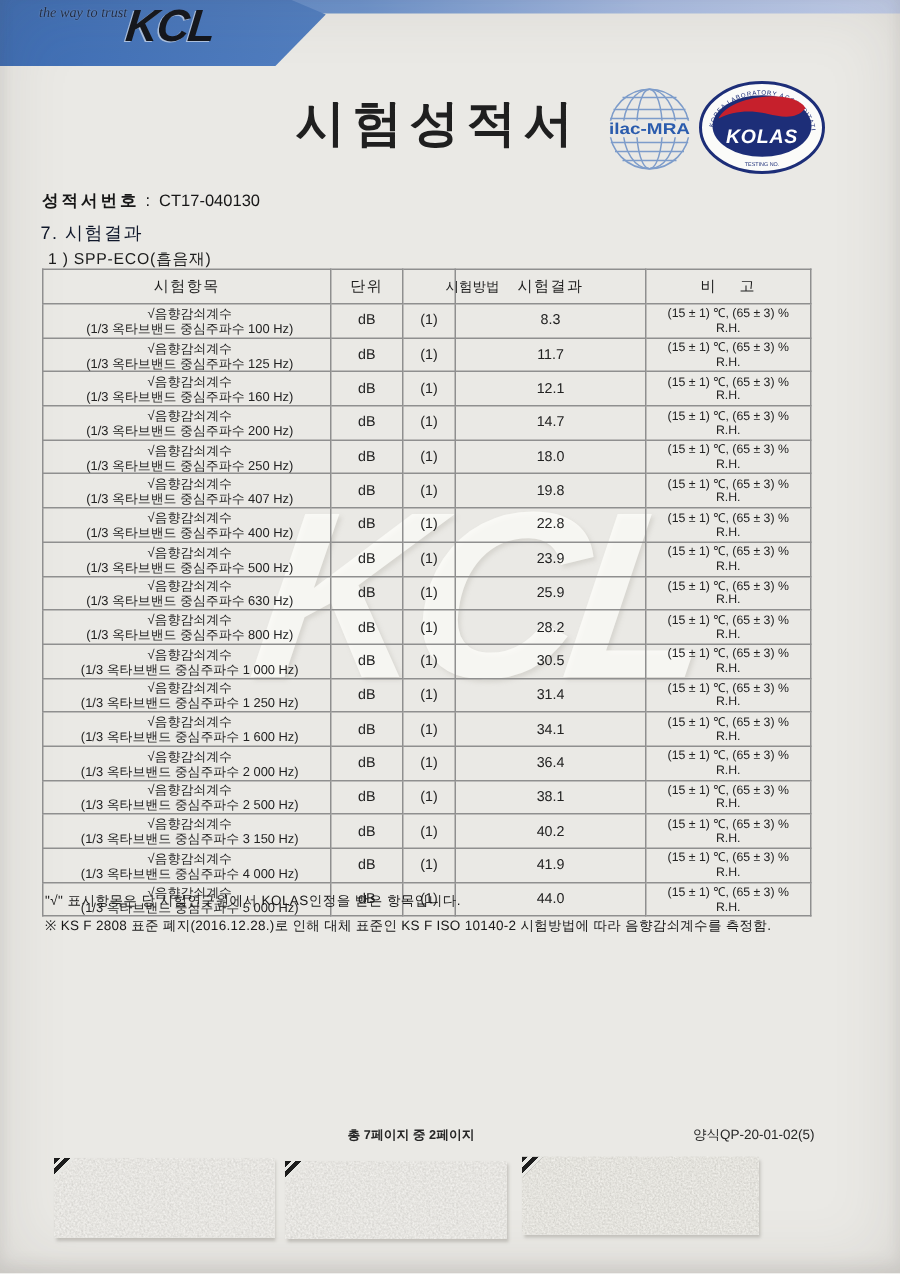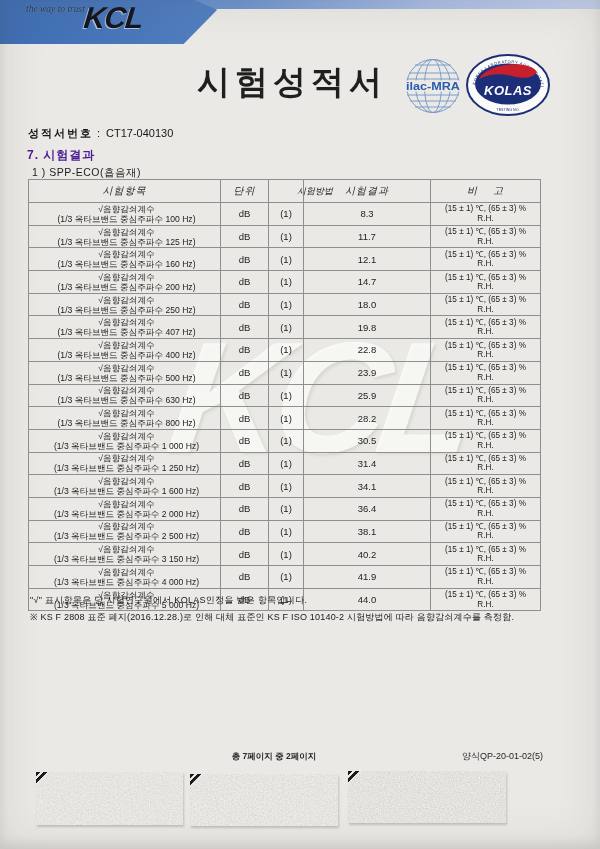--- a/index.html
+++ b/index.html
@@ -41,41 +41,41 @@
     position:absolute; left:92px; top:60px; width:400px; text-align:center;
     font-size:33px; font-weight:600; letter-spacing:5px; color:#1f1f1f;
   }
   .ilac-mark{ position:absolute; left:404px; top:57px; }
   .kolas-mark{ position:absolute; left:465px; top:53px; }
 
   
   .report-no{ position:absolute; left:28px; top:126px; font-size:11px; color:#171717; }
   .report-no .lbl{ letter-spacing:2px; font-weight:700; }
   .report-no .sep{ margin:0 6px 0 4px; }
-  .section-title{ position:absolute; left:27px; top:147px; font-size:12px; font-weight:bold; letter-spacing:1px; color:#4c1d95; }
+  .section-title{ position:absolute; left:27px; top:147px; font-size:12px; font-weight:normal; letter-spacing:1px; color:#0f172a; }
   .subsection-title{ position:absolute; left:32px; top:166px; font-size:10.5px; letter-spacing:.5px; color:#1d1d1d; }
 
   
   .watermark{
     position:absolute; left:172px; top:318px; z-index:0;
     font-size:158px; font-weight:bold; font-style:italic; line-height:1;
     letter-spacing:-10px; color:rgba(252,252,249,.82);
     transform:skewX(-8deg); text-shadow:2px 2px 3px rgba(180,178,170,.35);
   }
 
   
   .table-wrap{ position:absolute; left:28px; top:179px; z-index:1; }
   table.results{
     border-collapse:collapse; table-layout:fixed; width:512px;
     border:1.5px solid #6e6e6e; background:transparent;
   }
   table.results th, table.results td{ border:1px solid #8f8f8f; padding:0; background:transparent; }
   table.results th{
     height:22px; font-size:10px; font-weight:500; color:#1b1b1b;
-    white-space:pre; letter-spacing:1px;font-style:italic;
+    white-space:pre; letter-spacing:1px;
   }
   table.results th.h-method{ font-size:9px; letter-spacing:0;padding-left:28px; }
   table.results td{ height:21.7px; text-align:center; vertical-align:middle; color:#222; }
   td.c-item{ text-align:center; padding-left:4px !important; font-size:8.6px; line-height:10px; letter-spacing:0; color:#1f1f1f; }
   td.c-unit, td.c-method, td.c-result{ font-size:9.5px;margin-top:48px; }
   td.c-remark{ font-size:8.2px; line-height:9.4px; color:#1f1f1f; }
 
   
   .footnote-1{ position:absolute; left:30px; top:594px; font-size:9px; letter-spacing:.3px; color:#171717; z-index:1; }
   .footnote-2{ position:absolute; left:30px; top:610px; font-size:9px; letter-spacing:.2px; color:#171717; z-index:1; }

